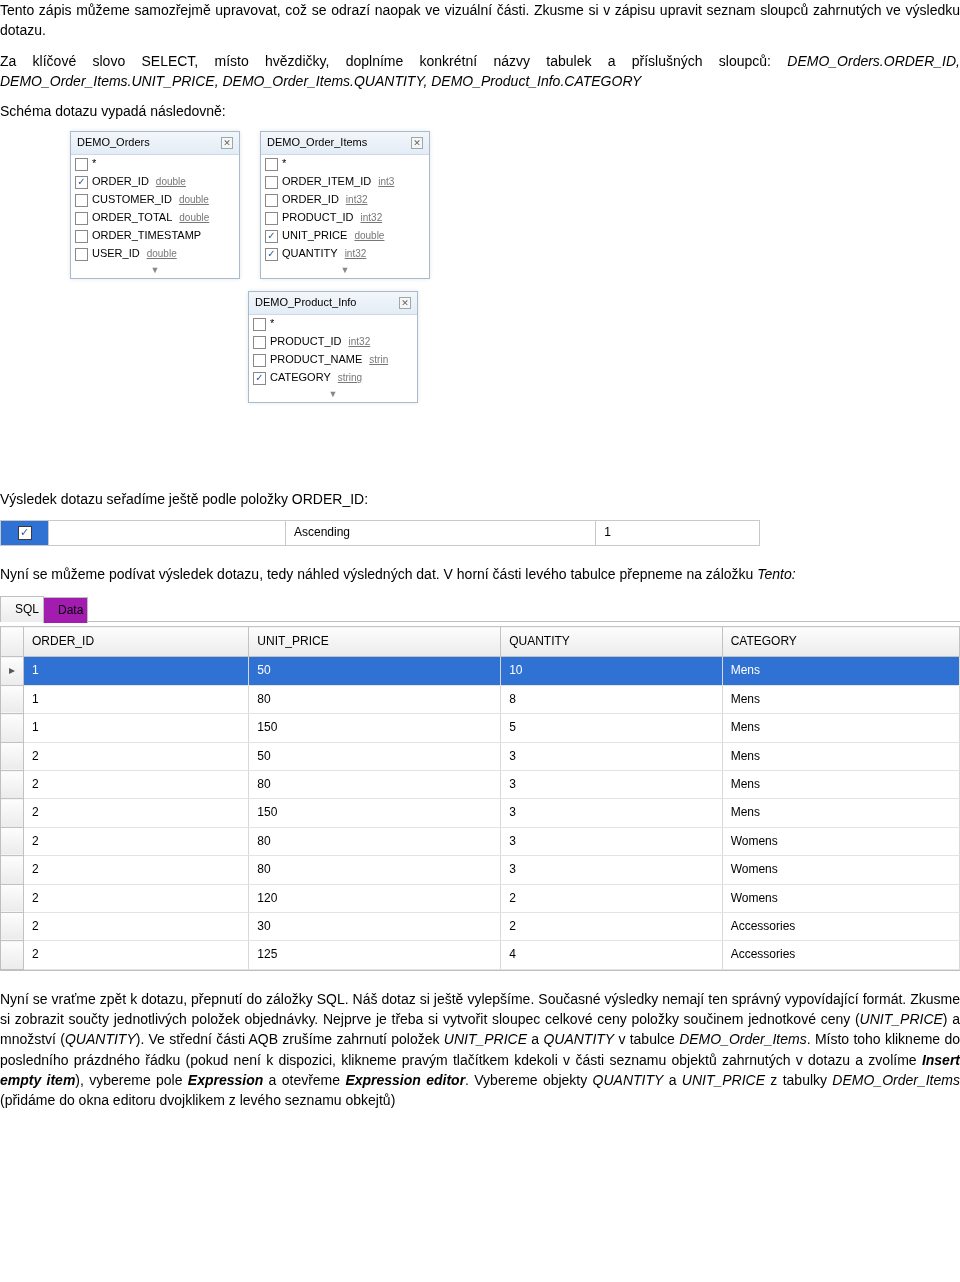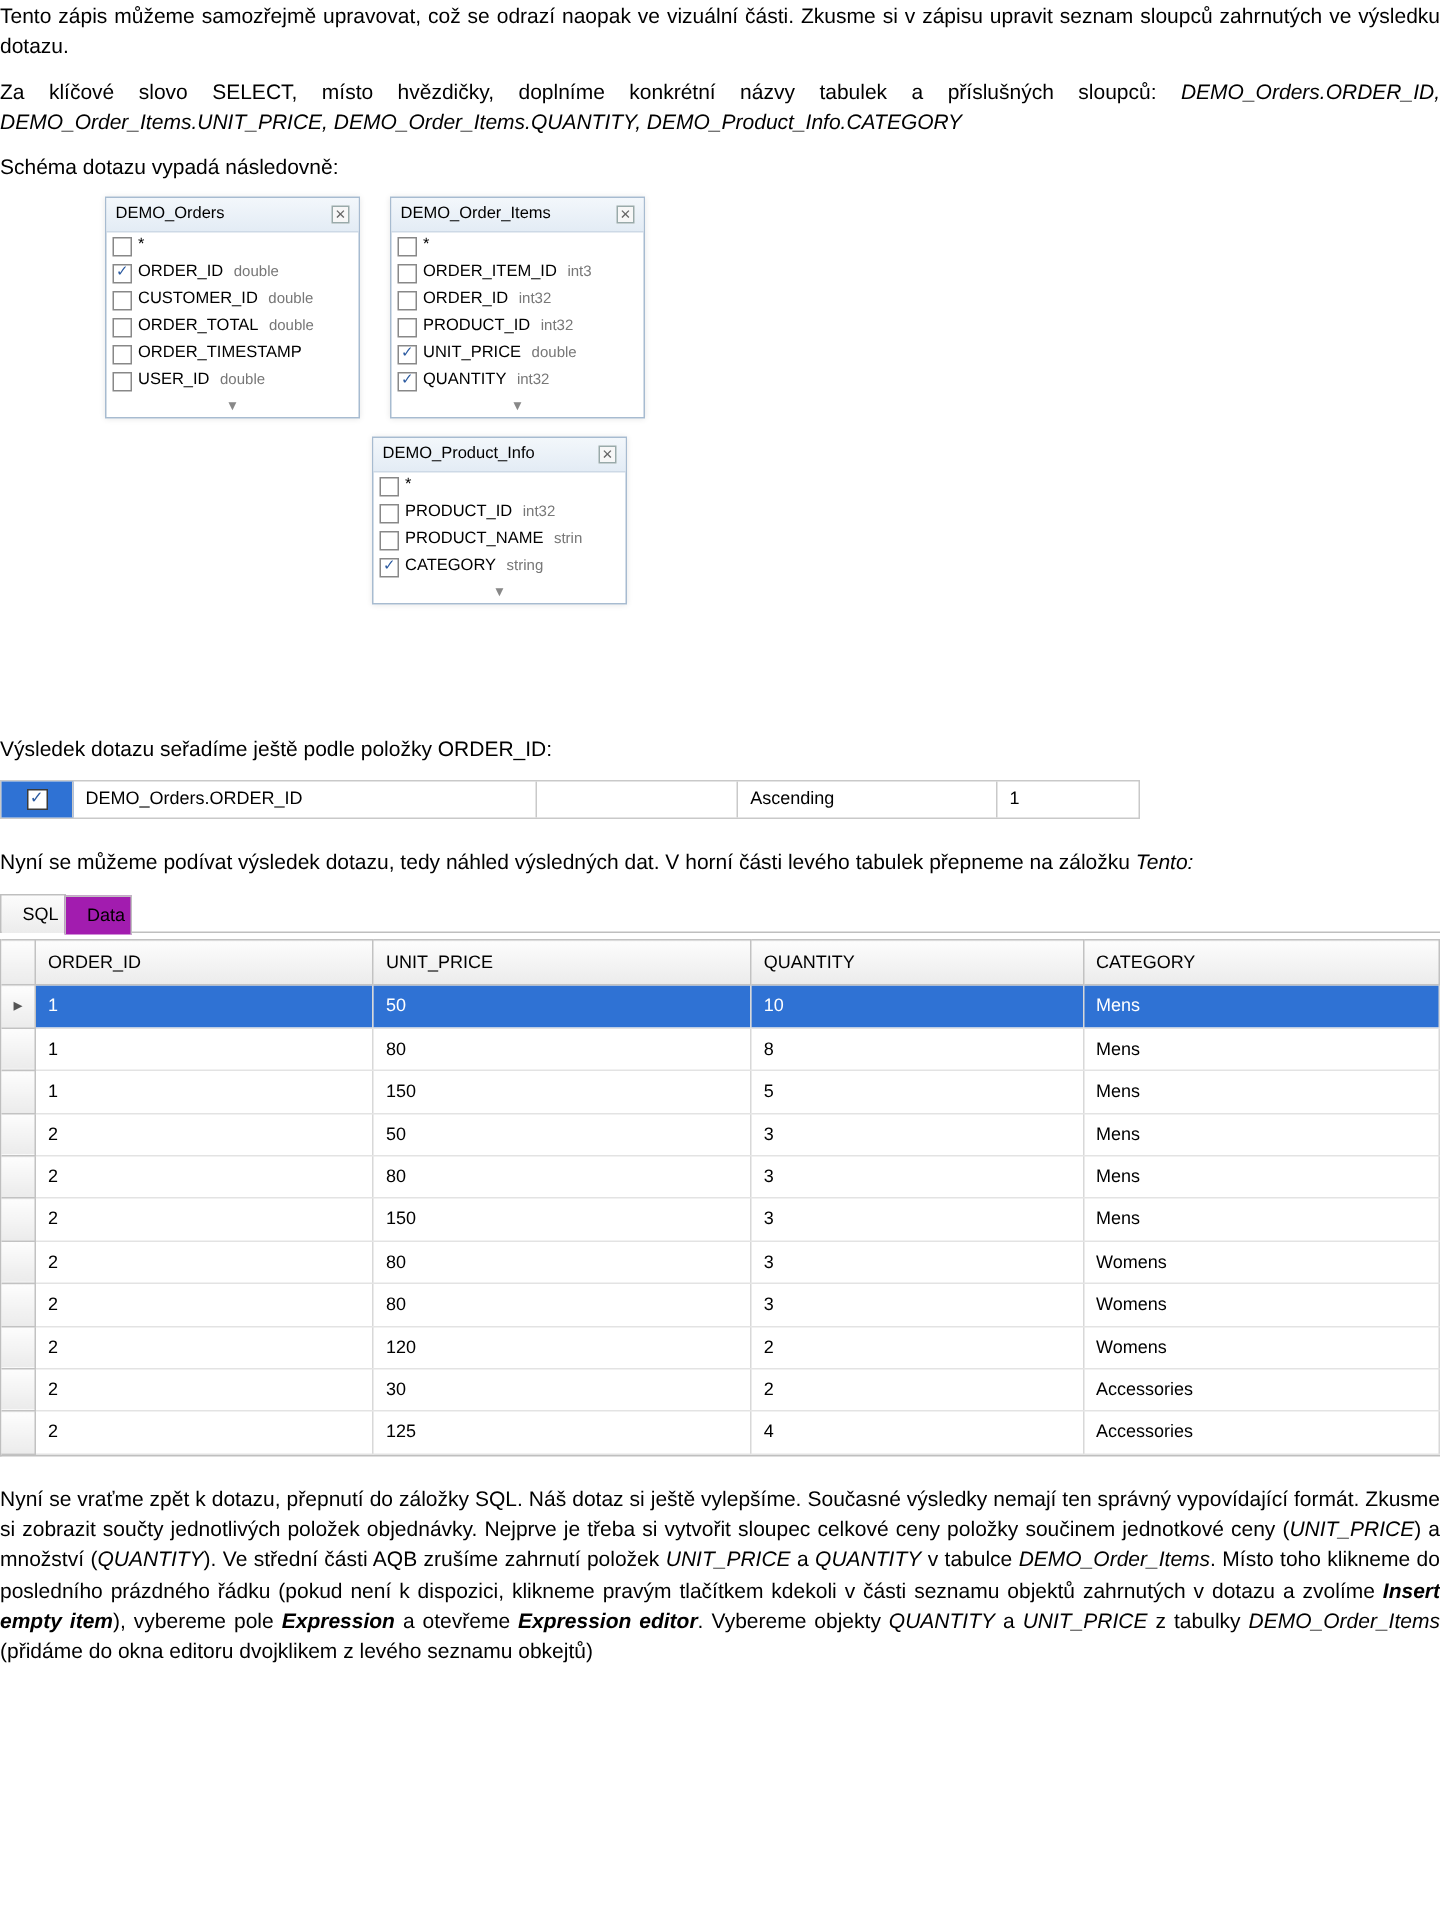--- a/index.html
+++ b/index.html
@@ -71,21 +71,21 @@
     border: 1px solid #888;
     background: #fff;
     display: inline-flex;
     align-items: center;
     justify-content: center;
     font-size: 10px;
     flex-shrink: 0;
     color: #2b5aa0;
   }
   .db-col-name { color: #000; }
-  .db-col-type { color: #777; padding-left: 3px; font-size: 10px; }
+  .db-col-type { color: #777; padding-left: 3px; font-size: 10px; text-decoration: underline; }
   .db-arrow {
     text-align: center;
     color: #888;
     font-size: 9px;
     padding: 1px 0;
   }
   .db-box.orders { left: 70px; top: 0; }
   .db-box.items  { left: 260px; top: 0; }
   .db-box.prod   { left: 248px; top: 160px; }
 
@@ -318,28 +318,27 @@
   </div>
 
 </div>
 
 <p class="para">Výsledek dotazu seřadíme ještě podle položky ORDER_ID:</p>
 
 <div class="sort-row">
   <div class="sort-cell sort-check-cell">
     <span class="sort-check-inner">✓</span>
   </div>
-  <div class="sort-cell" style="flex:3">DEMO_Orders.ORDER_ID</div>
   <div class="sort-cell" style="flex:1.2"></div>
   <div class="sort-cell" style="flex:1.6">Ascending</div>
   <div class="sort-cell" style="flex:0.8">1</div>
 </div>
 
 <p class="para">
-  <span>Nyní se můžeme podívat výsledek dotazu, tedy náhled výsledných dat. V horní části levého tabulek přepneme na záložku </span>
+  <span>Nyní se můžeme podívat výsledek dotazu, tedy náhled výsledných dat. V horní části levého tabulce přepneme na záložku </span>
   <span class="italic">Tento:</span>
 </p>
 
 <div class="tabs">
   <div class="tab">SQL</div>
   <div class="tab active">Data</div>
 </div>
 <div class="tab-underline"></div>
 
 <div class="grid-wrap">

